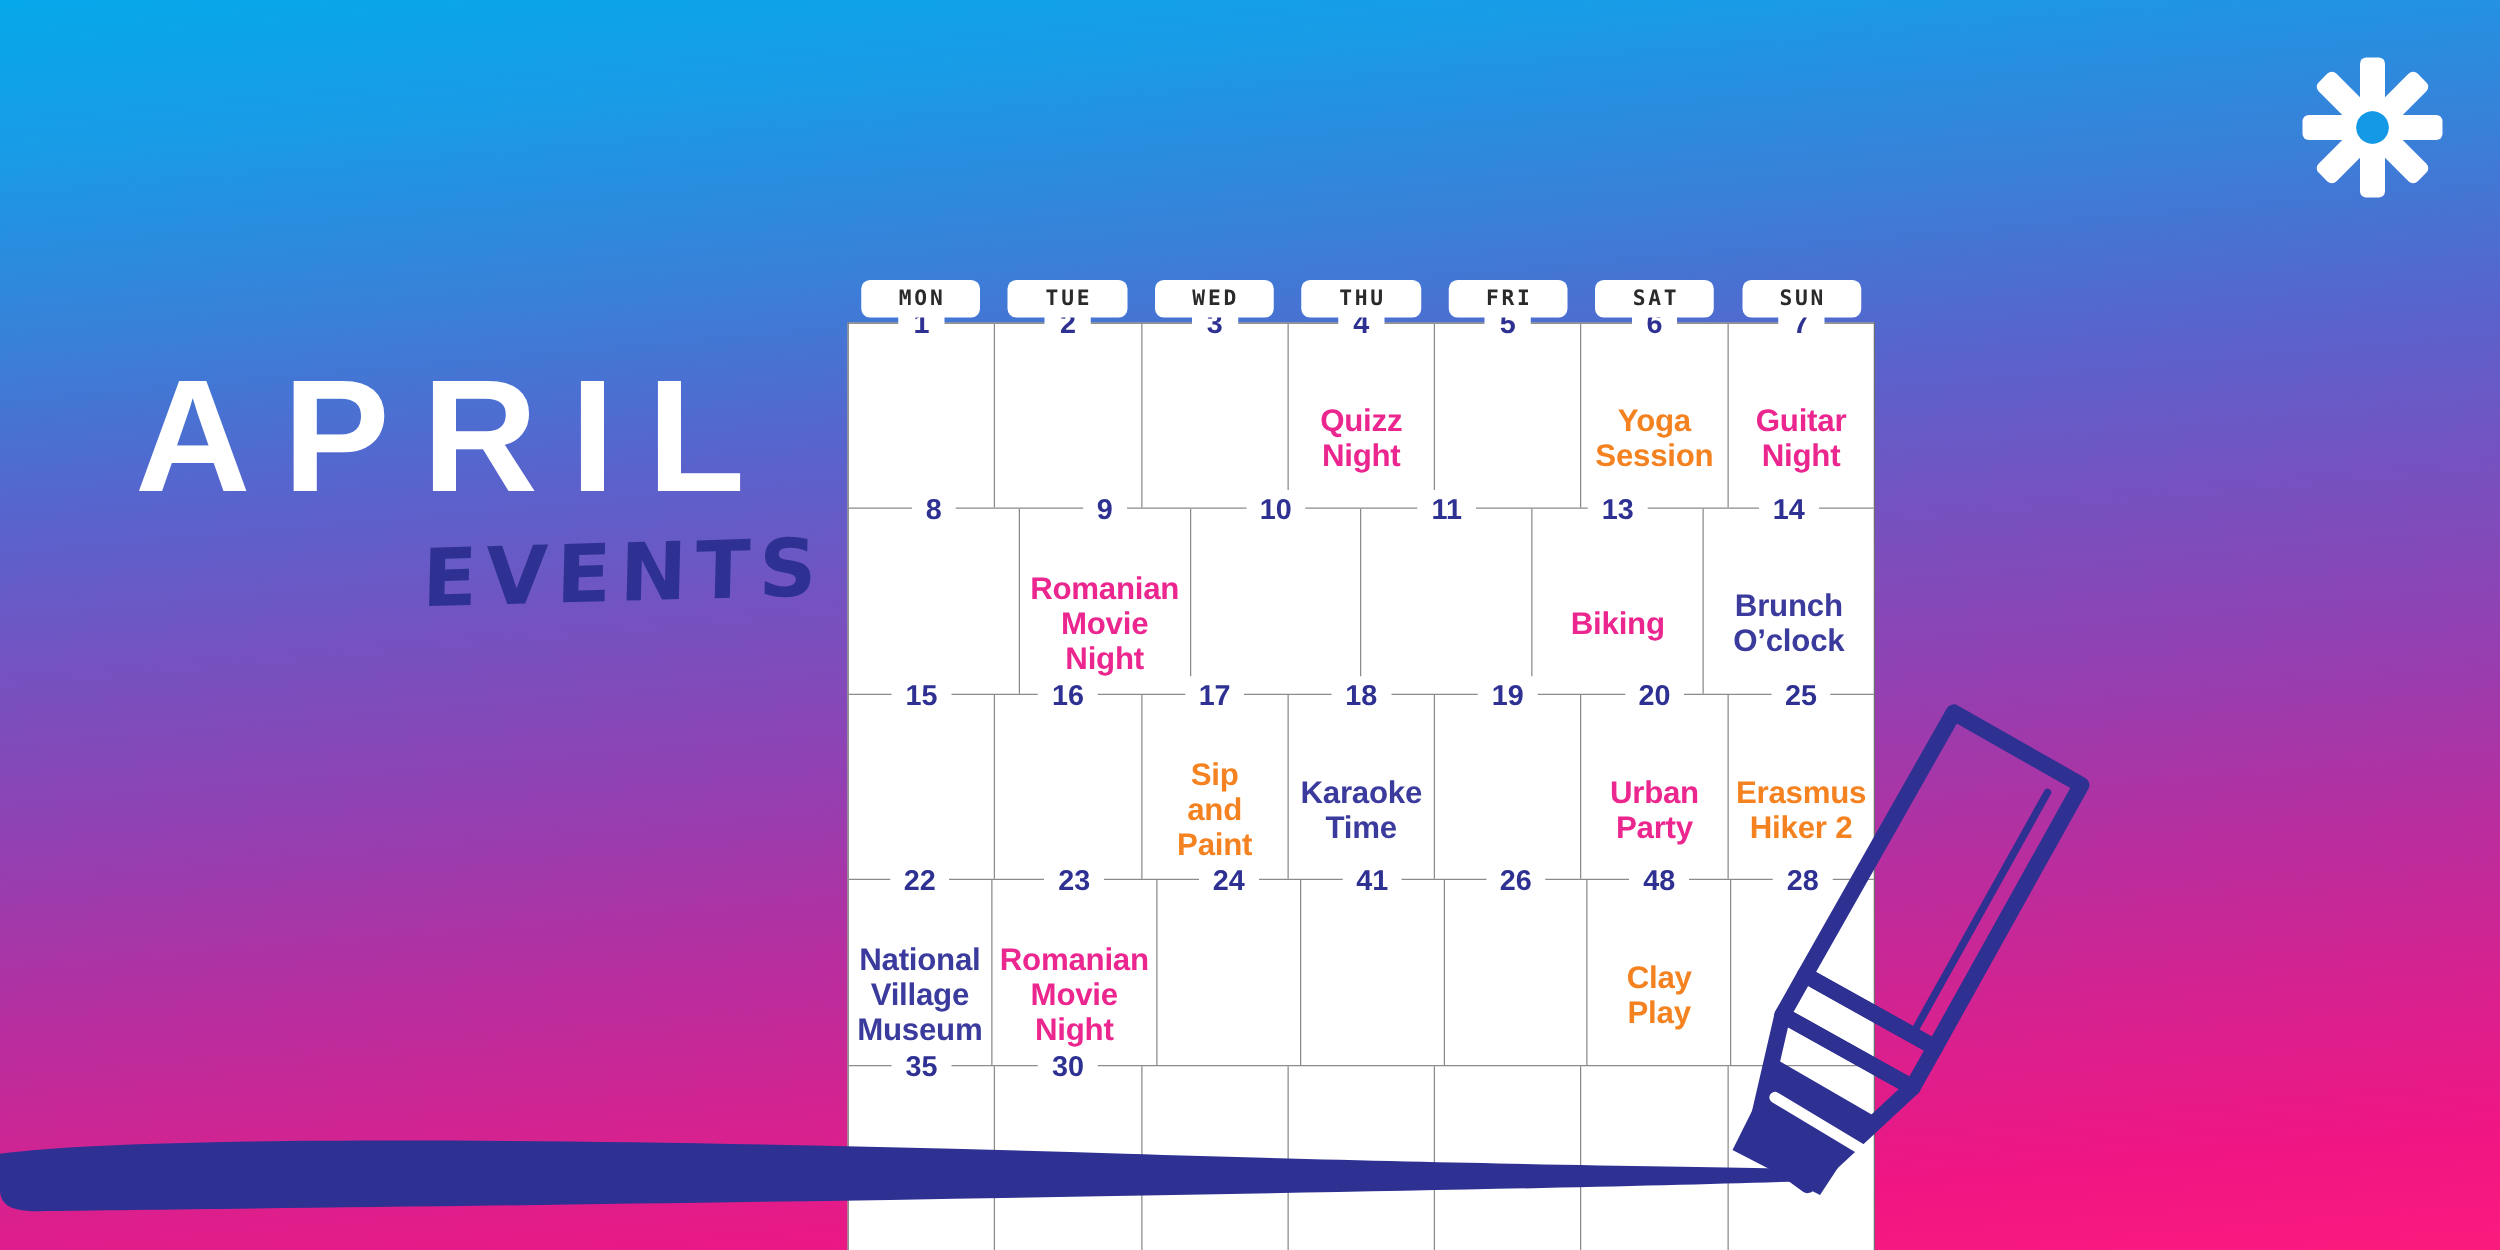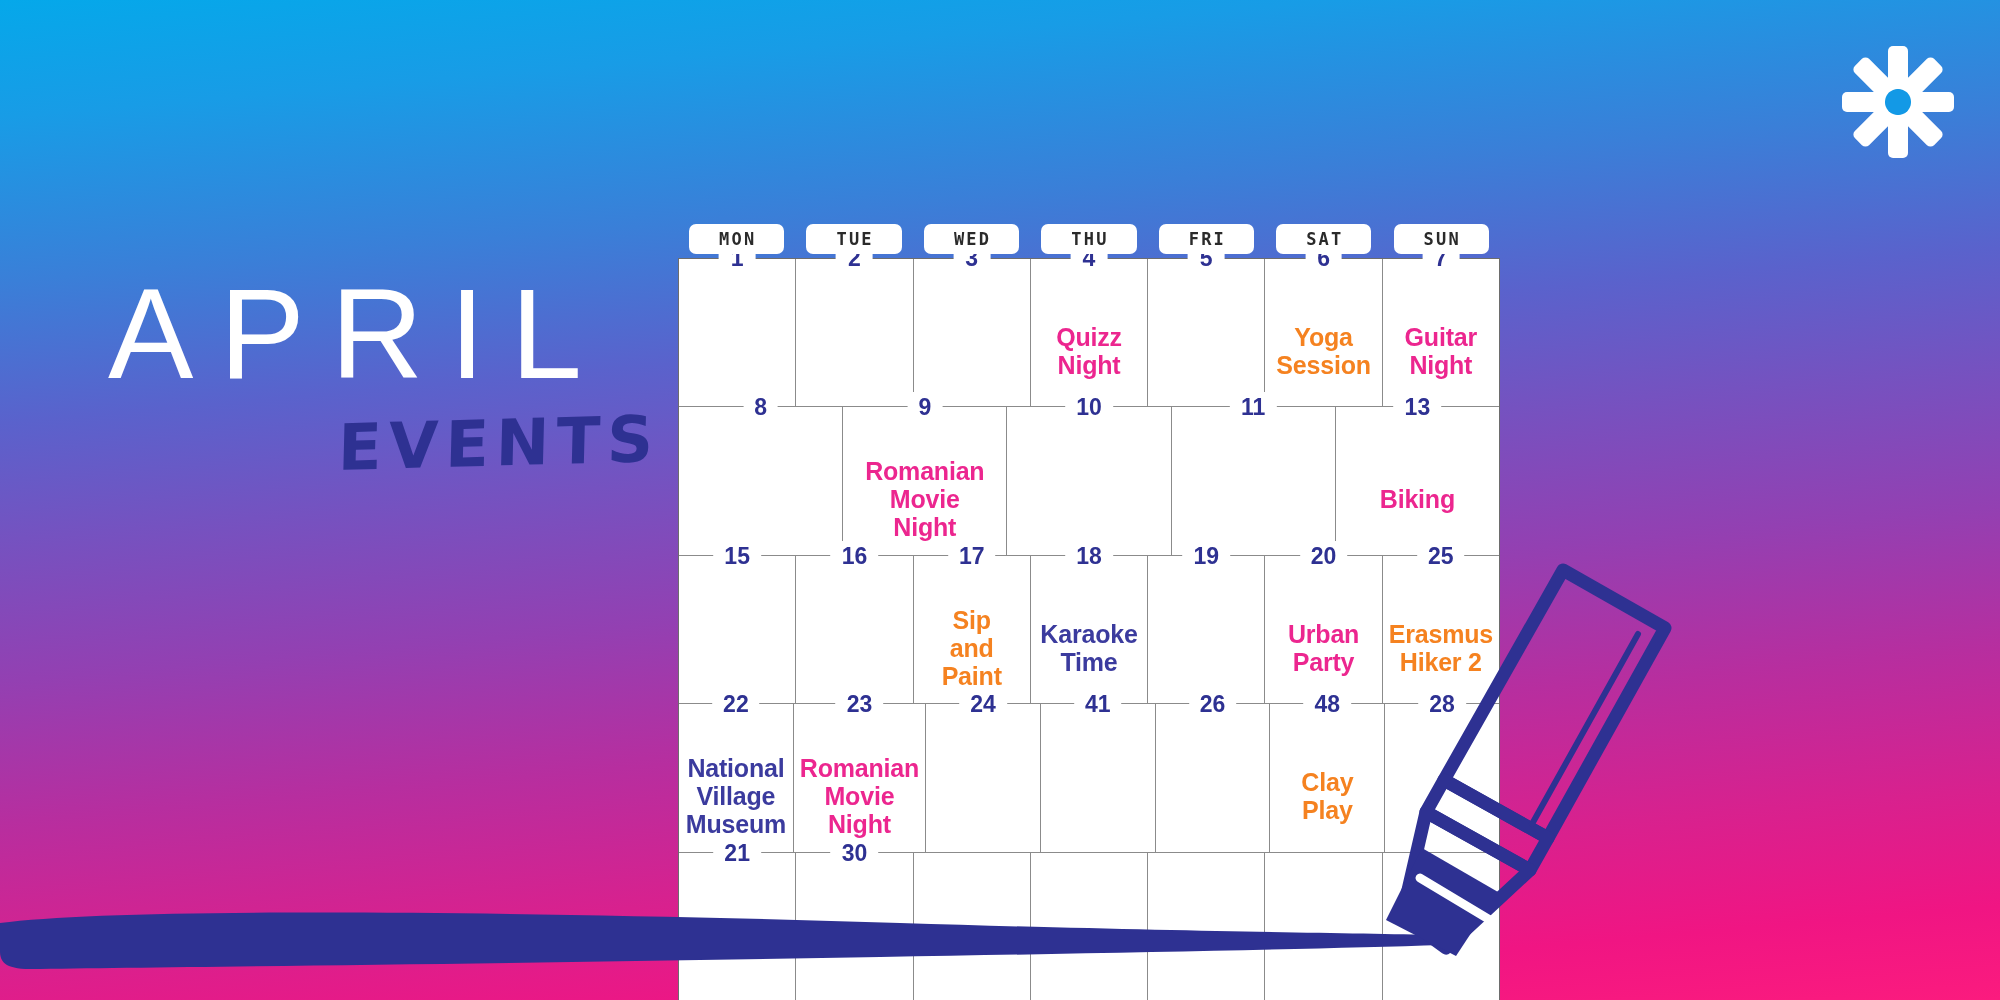--- a/index.html
+++ b/index.html
@@ -19,22 +19,22 @@
       #fb1b7e 100%);
     position:relative;
   }
 
   
   #logo { position:absolute; top:42px; right:42px; width:120px; height:120px; }
 
   
   #title-block { position:absolute; left:100px; top:270px; width:560px; }
   #month-title {
-    font-size:128px; font-weight:normal; color:#ffffff;
-    letter-spacing:26px; line-height:1; text-indent:8px;
+    font-size:128px; font-weight:bold; color:#ffffff;
+    letter-spacing:26px; line-height:1; text-indent:8px;margin-top:16px;
   }
   #events-word {
     margin-top:18px; margin-left:238px;
     font-size:64px; font-weight:bold; color:#2e3192;
     letter-spacing:7px; line-height:1;
     font-family:"DejaVu Sans", sans-serif;
     transform:rotate(-1.6deg) skewX(-3deg);
     transform-origin:left center;
   }
 
@@ -180,20 +180,24 @@
       <div class="cal-cell">
         <div class="date-inline">10</div>
       </div>
       <div class="cal-cell">
         <div class="date-inline">11</div>
       </div>
       <div class="cal-cell">
         <div class="date-inline">13</div>
         <div class="event ev-pink">Biking</div>
       </div>
+      <div class="cal-cell">
+        <div class="date-inline">14</div>
+        <div class="event ev-navy">Brunch<br>O’clock</div>
+      </div>
     </div>
     <div class="cal-row">
       <div class="cal-cell">
         <div class="date-inline">15</div>
       </div>
       <div class="cal-cell">
         <div class="date-inline">16</div>
       </div>
       <div class="cal-cell">
         <div class="date-inline">17</div>
@@ -236,21 +240,21 @@
       <div class="cal-cell">
         <div class="date-inline">48</div>
         <div class="event ev-orange">Clay<br>Play</div>
       </div>
       <div class="cal-cell">
         <div class="date-inline">28</div>
       </div>
     </div>
     <div class="cal-row">
       <div class="cal-cell">
-        <div class="date-inline">21</div>
+        <div class="date-inline">35</div>
       </div>
       <div class="cal-cell">
         <div class="date-inline">30</div>
       </div>
       <div class="cal-cell"></div>
       <div class="cal-cell"></div>
       <div class="cal-cell"></div>
       <div class="cal-cell"></div>
       <div class="cal-cell"></div>
     </div>

